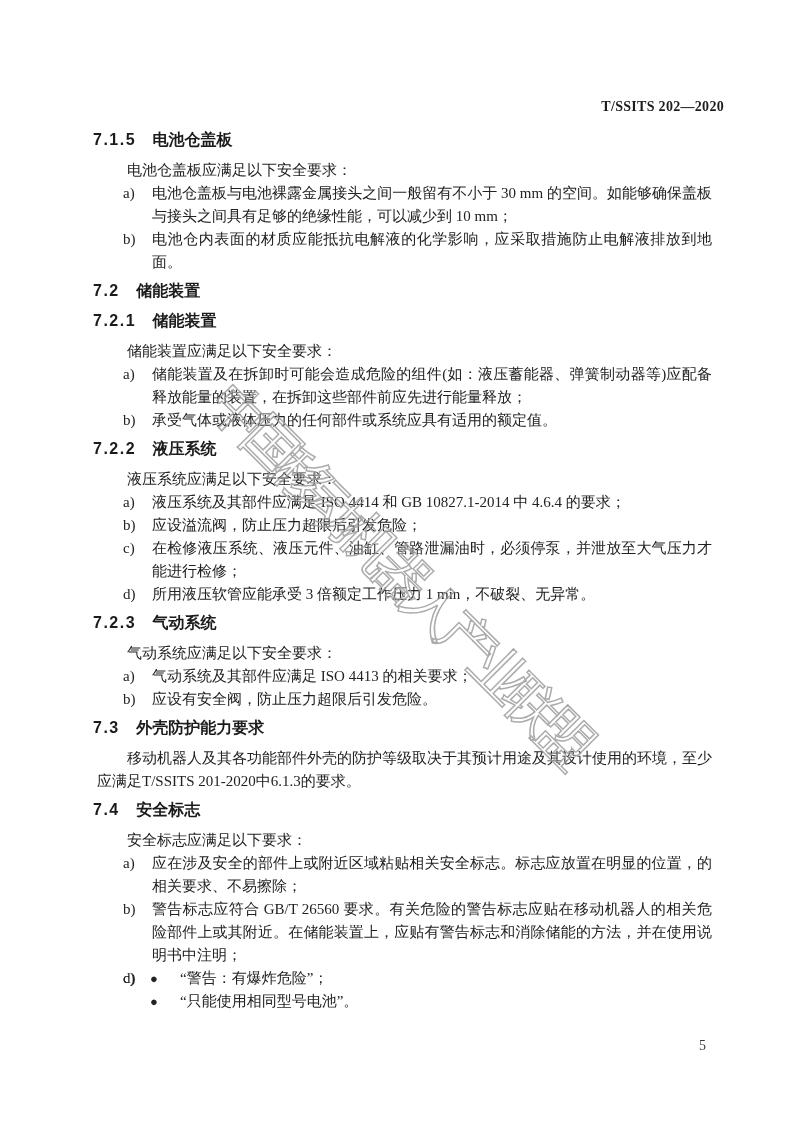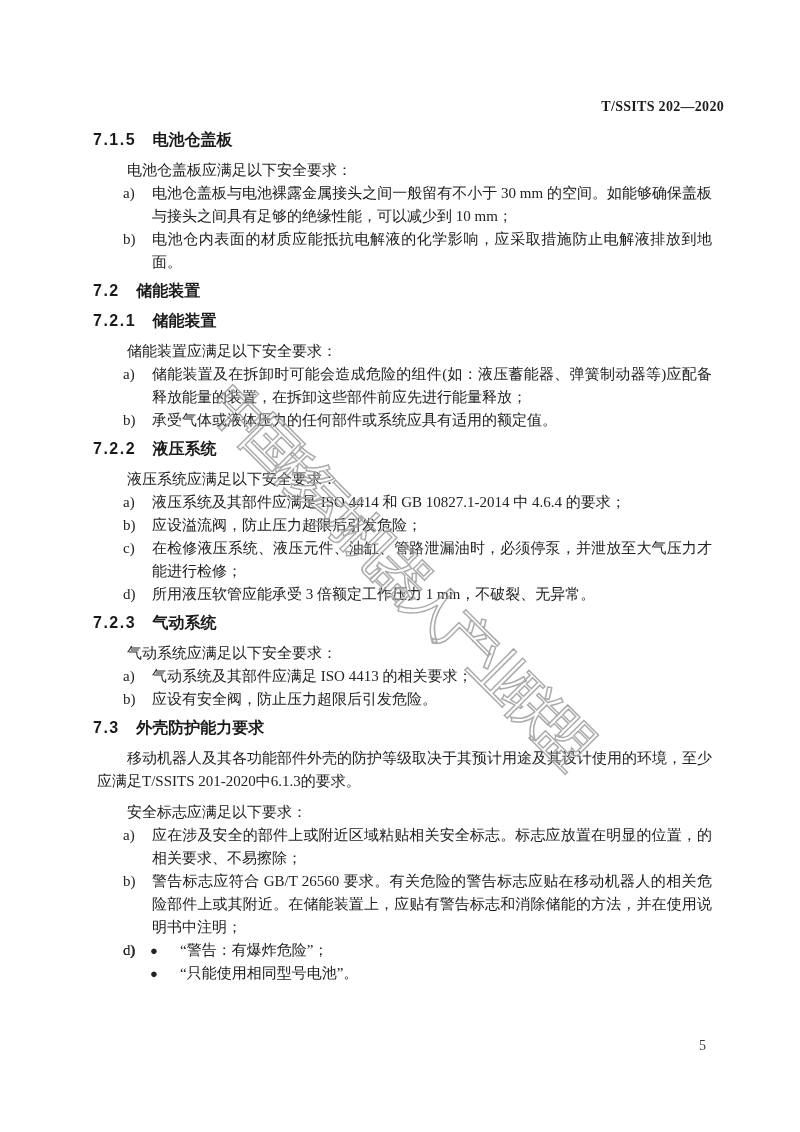--- a/index.html
+++ b/index.html
@@ -169,20 +169,24 @@
         <span class="li-text">应设有安全阀，防止压力超限后引发危险。</span>
       </div>
     </div>
 
     <h3 class="hd">
       <span class="hd-num">7.3</span>
       <span class="hd-title">外壳防护能力要求</span>
     </h3>
     <p class="para">移动机器人及其各功能部件外壳的防护等级取决于其预计用途及其设计使用的环境，至少应满足T/SSITS 201-2020中6.1.3的要求。</p>
 
+    <h3 class="hd">
+      <span class="hd-num">7.4</span>
+      <span class="hd-title">安全标志</span>
+    </h3>
     <p class="intro">安全标志应满足以下要求：</p>
     <div class="list">
       <div class="li">
         <span class="marker">a)</span>
         <span class="li-text">应在涉及安全的部件上或附近区域粘贴相关安全标志。标志应放置在明显的位置，的相关要求、不易擦除；</span>
       </div>
       <div class="li">
         <span class="marker">b)</span>
         <span class="li-text">警告标志应符合 GB/T 26560 要求。有关危险的警告标志应贴在移动机器人的相关危险部件上或其附近。在储能装置上，应贴有警告标志和消除储能的方法，并在使用说明书中注明；</span>
       </div>

